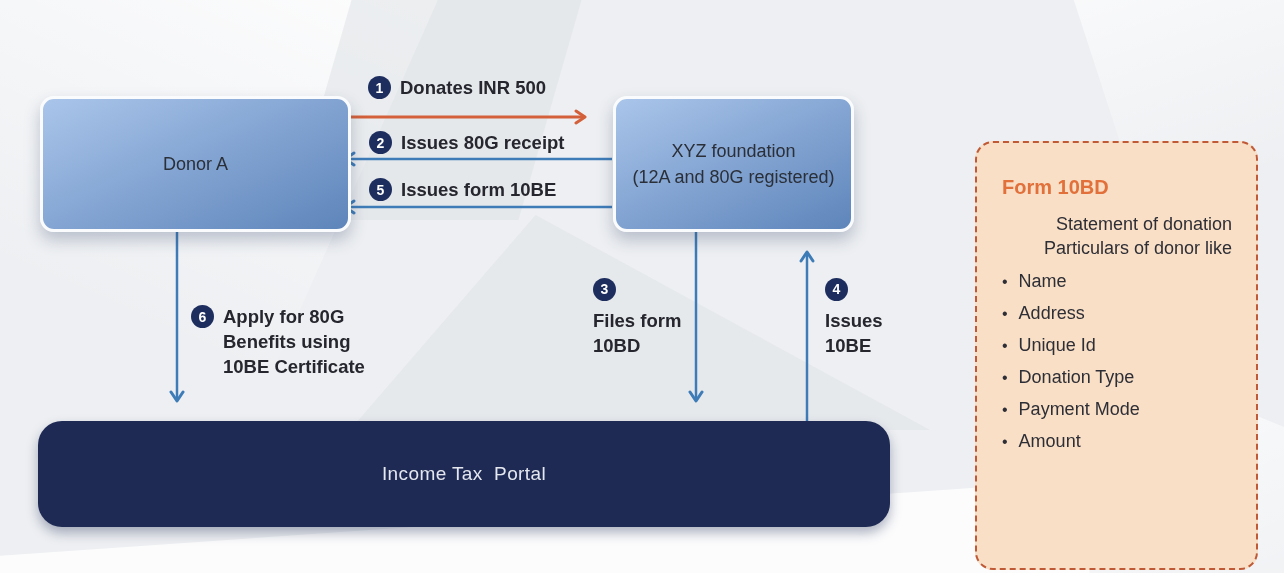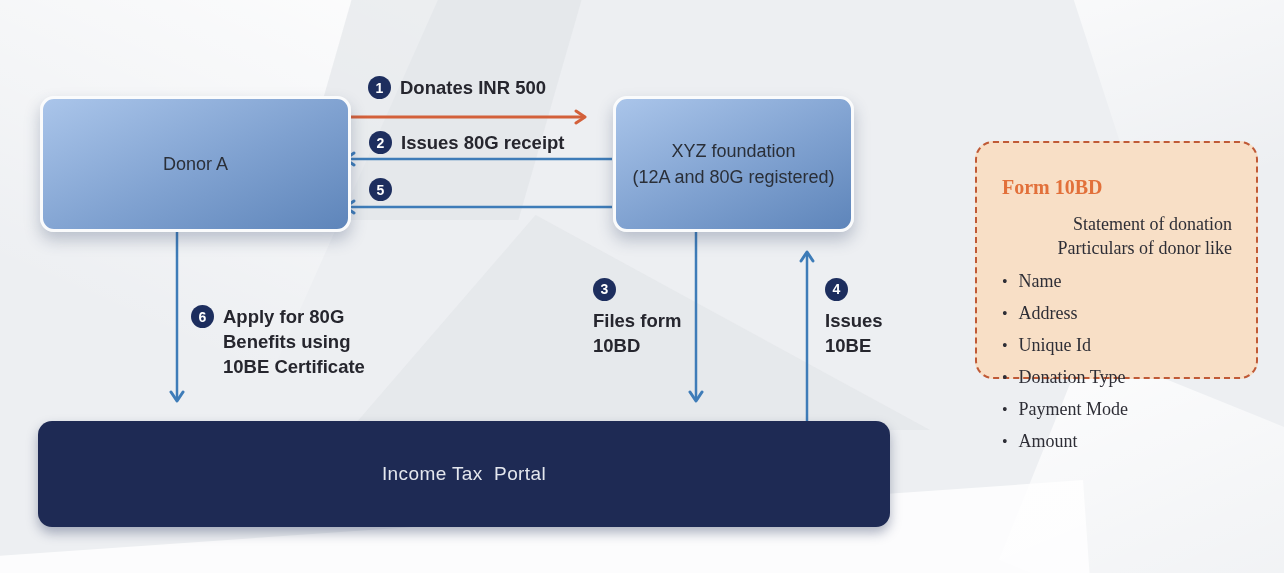--- a/index.html
+++ b/index.html
@@ -42,39 +42,39 @@
 
   .node{position:absolute;z-index:3;display:flex;align-items:center;justify-content:center;
         text-align:center;border-radius:14px;border:3px solid #fafbfc;
         background:linear-gradient(155deg,var(--node-blue-top) 0%,#7fa1d0 55%,var(--node-blue-bottom) 100%);
         box-shadow:0 8px 16px rgba(45,65,100,.28);
         color:#2a2f38;font-size:18px;font-weight:500;line-height:26px;}
   .node-donor{left:40px;top:96px;width:311px;height:136px;}
   .node-foundation{left:613px;top:96px;width:241px;height:136px;}
 
   .portal{position:absolute;z-index:3;left:38px;top:421px;width:852px;height:106px;
-          background:var(--navy);border-radius:14px;display:flex;align-items:center;justify-content:center;
+          background:var(--navy);border-radius:24px;display:flex;align-items:center;justify-content:center;
           color:#e4e7ee;font-size:19px;font-weight:500;letter-spacing:.4px;white-space:pre;
           box-shadow:0 6px 12px rgba(30,42,84,.35);}
 
   .badge{width:23px;height:23px;min-width:23px;border-radius:50%;background:var(--badge-navy);
          color:#fff;display:flex;align-items:center;justify-content:center;
          font-size:14px;font-weight:700;}
   .flow-label{position:absolute;z-index:4;display:flex;align-items:center;gap:9px;
               color:var(--text-dark);font-size:18.5px;font-weight:600;white-space:nowrap;}
   .flow-label.multiline{align-items:flex-start;}
   .flow-label .lines{line-height:25px;}
   .flow-label.multiline .badge{margin-top:1px;}
   .flow-block{position:absolute;z-index:4;color:var(--text-dark);font-size:18.5px;font-weight:600;
               line-height:25px;white-space:nowrap;}
   .flow-block .badge{margin-bottom:7px;}
 
-  .panel{position:absolute;z-index:3;left:975px;top:141px;width:283px;height:238px;
+  .panel{position:absolute;z-index:3;left:975px;top:141px;width:283px;height:429px;
          background:var(--panel-bg);border:2px dashed var(--panel-border);border-radius:18px;
-         padding:33px 24px 0 25px;color:#33333b;font-family:Liberation Serif, serif;}
+         padding:33px 24px 0 25px;color:#33333b;}
   .panel-title{color:var(--title-orange);font-size:20px;font-weight:700;margin-bottom:13px;}
   .panel-desc{font-size:18px;font-weight:500;line-height:24px;color:#2e2e36;text-align:right;}
   .panel-list{list-style:none;margin-top:5px;}
   .panel-list li{display:flex;align-items:baseline;gap:11px;font-size:18px;font-weight:500;
                  color:#2e2e36;padding:3.5px 0;line-height:24px;}
   .panel-list li::before{content:"\2022";font-size:16px;color:#2e2e36;}
 </style>
 </head>
 <body>
 
@@ -124,20 +124,21 @@
     <span>Donates INR 500</span>
   </div>
 
   <div class="flow-label" style="left:369px;top:131px;">
     <span class="badge">2</span>
     <span>Issues 80G receipt</span>
   </div>
 
   <div class="flow-label" style="left:369px;top:178px;">
     <span class="badge">5</span>
+    <span>Issues form 10BE</span>
   </div>
 
   <div class="flow-label multiline" style="left:191px;top:304px;">
     <span class="badge">6</span>
     <span class="lines">
       <span>Apply for 80G</span><br>
       <span>Benefits using</span><br>
       <span>10BE Certificate</span>
     </span>
   </div>

